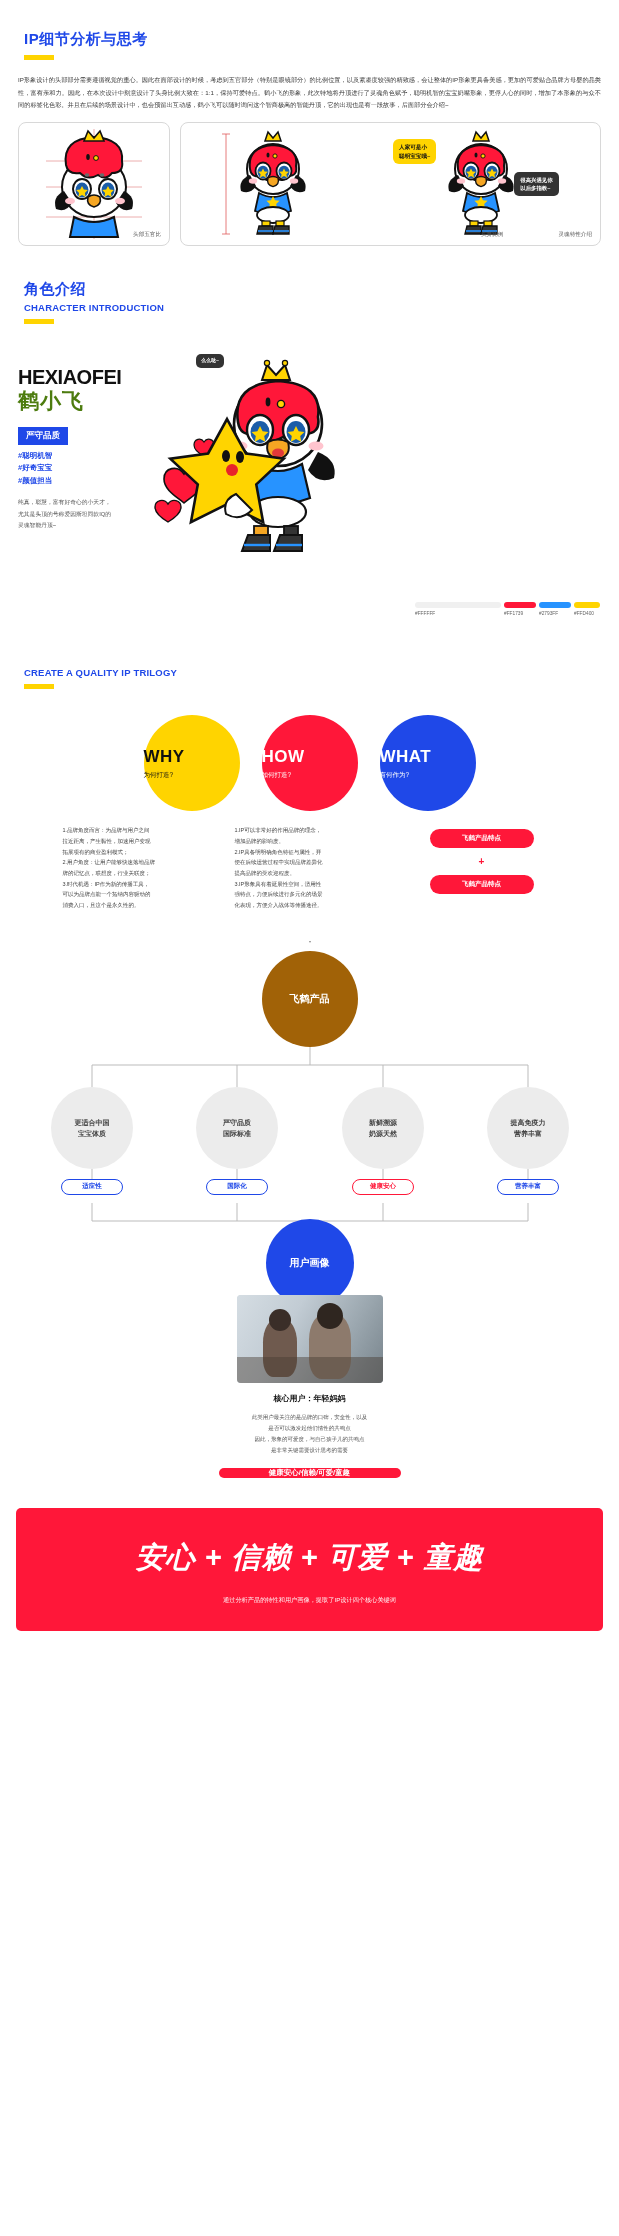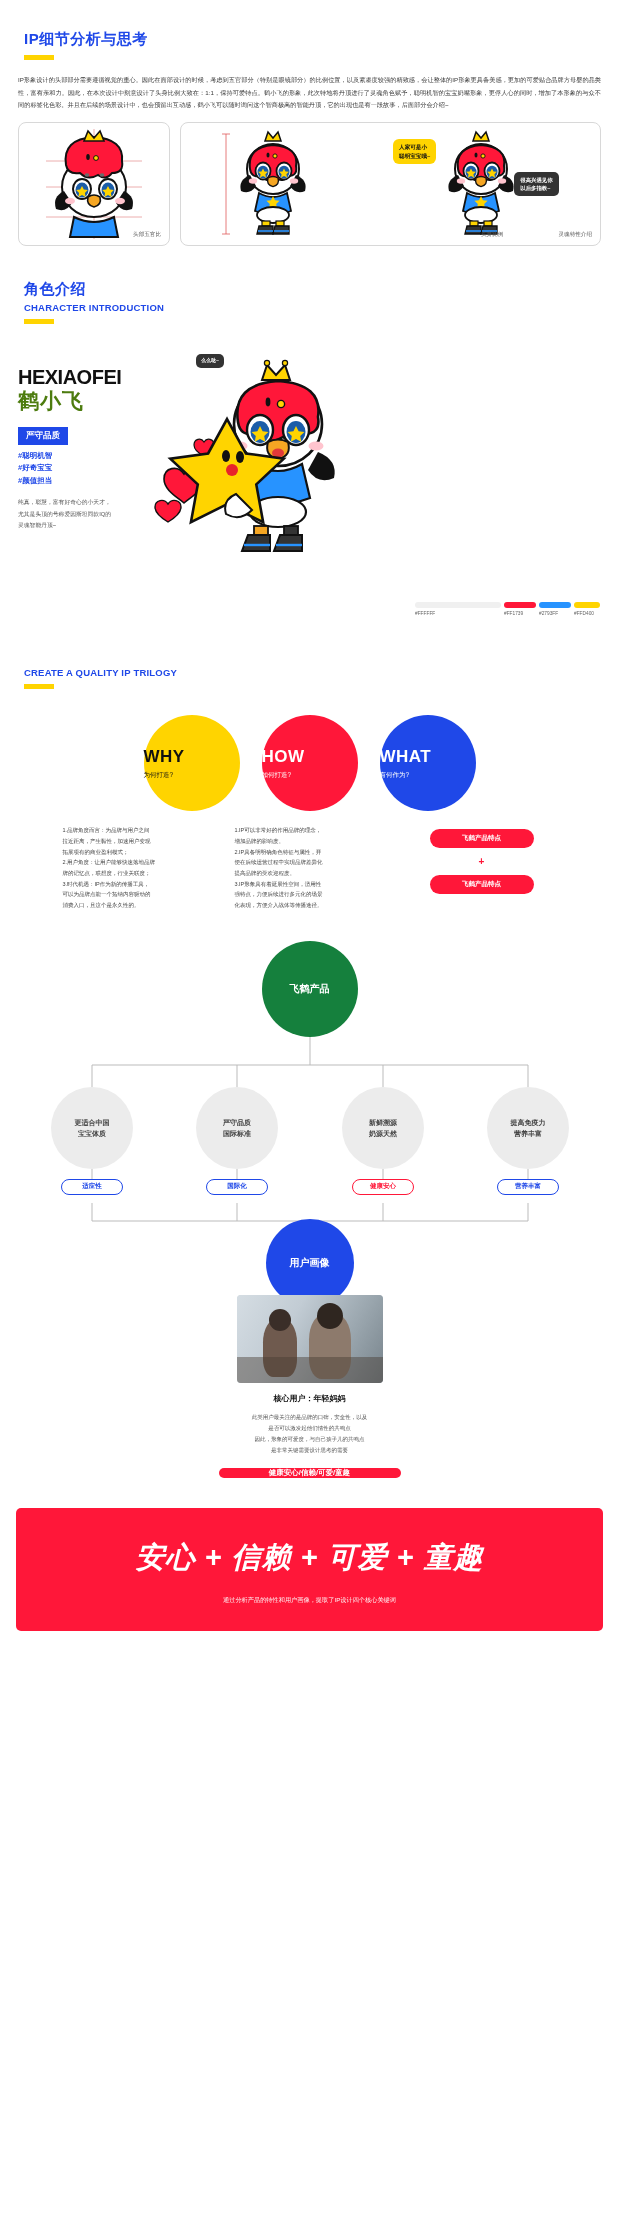--- a/index.html
+++ b/index.html
@@ -66,23 +66,23 @@
 
   .colblock { width:150px; font-size:5.5px; line-height:1.95; color:#444; }
   .cols { display:flex; justify-content:center; gap:22px; margin-top:14px; }
 
   .pill { display:block; background:#FF1739; color:#fff; font-size:6.5px; font-weight:bold;
           border-radius:10px; padding:3px 0; text-align:center; width:104px; margin:0 auto; }
   .plus { text-align:center; color:#FF1739; font-size:10px; font-weight:bold; margin:4px 0; }
 
   
   .flow { position:relative; margin-top:30px; height:360px; }
-  .node-main { width:96px; height:96px; border-radius:50%; background:#15803d; color:#fff;
+  .node-main { width:96px; height:96px; border-radius:50%; background:#a16207; color:#fff;
                display:flex; align-items:center; justify-content:center; font-size:10px;
-               font-weight:bold; position:absolute; left:50%; transform:translateX(-50%); top:0; }
+               font-weight:bold; position:absolute; left:50%; transform:translateX(-50%); top:10px; }
   .node-grey { width:82px; height:82px; border-radius:50%; background:#ECECEC; color:#444;
                display:flex; align-items:center; justify-content:center; font-size:7px;
                font-weight:bold; line-height:1.6; text-align:center; position:absolute; top:146px; }
   .badge { position:absolute; top:238px; background:#fff; border:1.5px solid #1F48E8; color:#1F48E8;
            font-size:6.5px; font-weight:bold; border-radius:9px; padding:2.5px 0; text-align:center; width:62px; }
   .badge.red { border-color:#FF1739; color:#FF1739; }
   .node-user { width:88px; height:88px; border-radius:50%; background:#1F48E8; color:#fff;
                display:flex; align-items:center; justify-content:center; font-size:10px;
                font-weight:bold; position:absolute; left:50%; transform:translateX(-50%); top:278px; }
 

